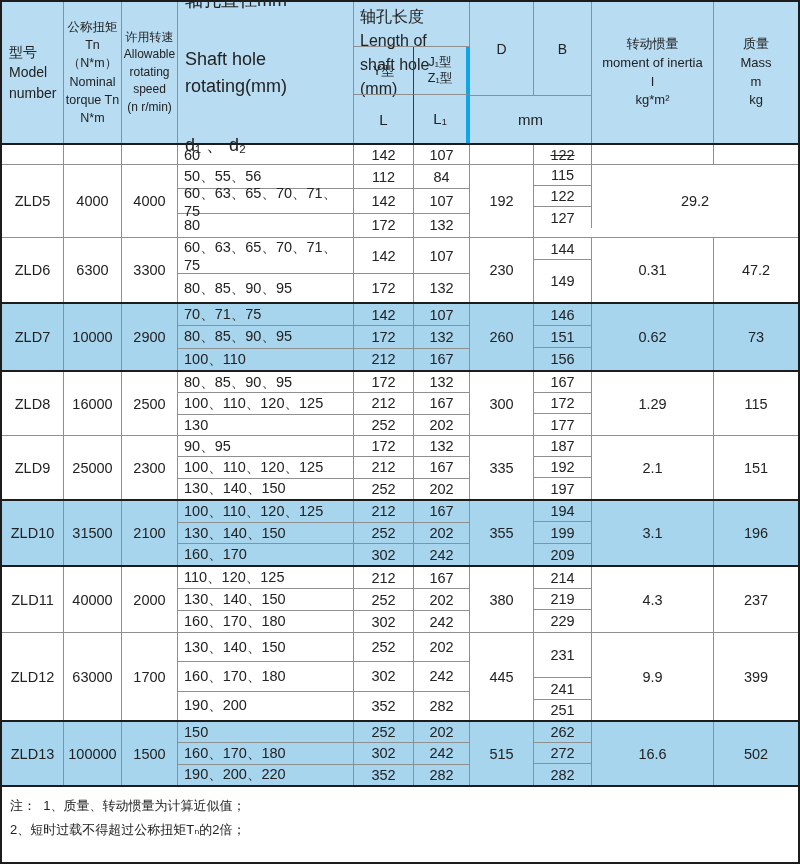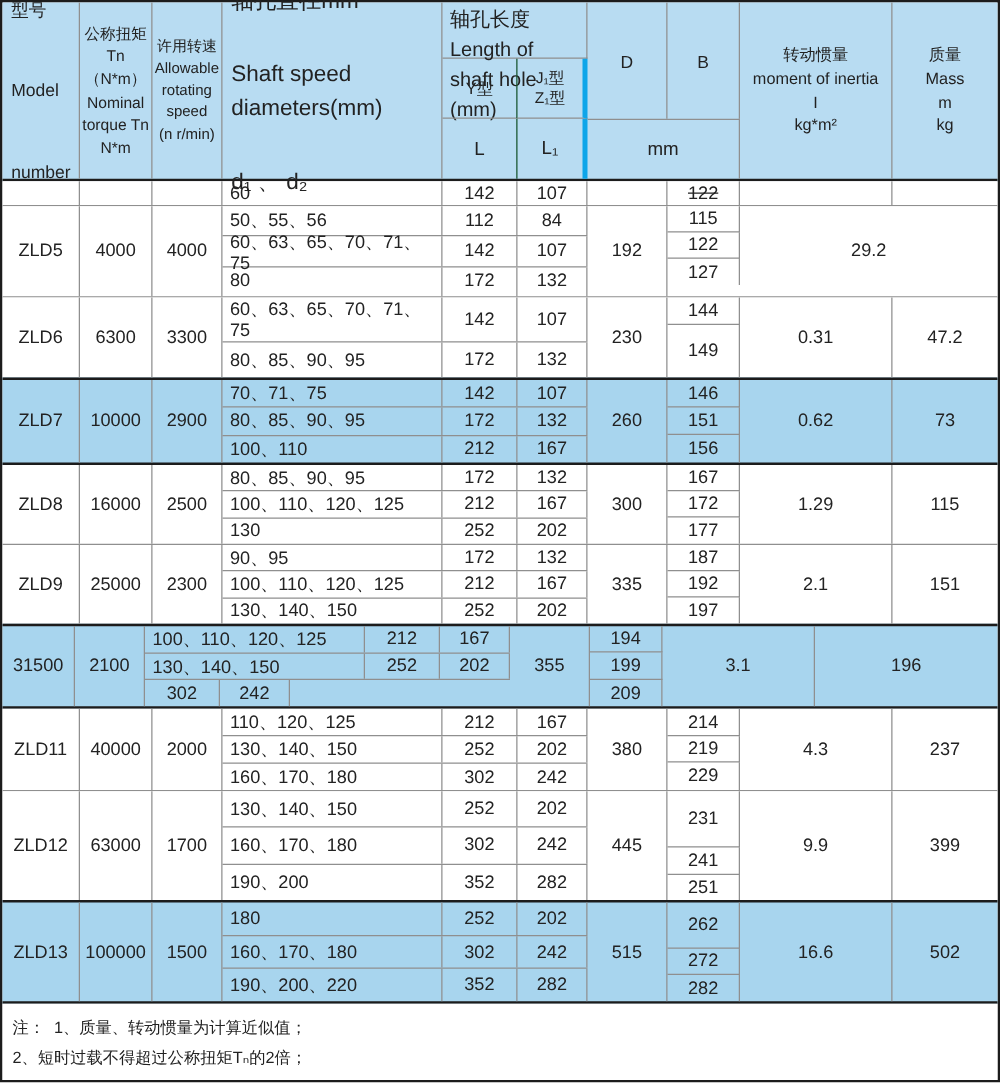--- a/index.html
+++ b/index.html
@@ -4,21 +4,21 @@
 <style>
   * { box-sizing: border-box; margin: 0; padding: 0; }
   html,body { width: 800px; background: #ffffff; font-family: "Liberation Sans","DejaVu Sans",sans-serif; color: #222; }
   .outer { width: 800px; min-height: 864px; border: 2px solid #1c1c1c; background: #fff; }
 
   
   .thead { display: flex; height: 143px; background: #b8dcf2; border-bottom: 2px solid #1c1c1c; }
   .hcell { border-right: 1px solid #8f8f8f; display: flex; flex-direction: column; justify-content: center; align-items: center; text-align: center; font-size: 13px; line-height: 1.45; }
   .hcell:last-child { border-right: none; }
   .h-left { align-items: flex-start; text-align: left; padding-left: 7px; }
-  .w-model { width: 62px; font-size: 14px; gap: 44px; }
+  .w-model { width: 62px; font-size: 14px; }
   .w-torque { width: 58px; font-size: 12.5px; }
   .w-speed { width: 56px; font-size: 12px; }
   .w-shaft { width: 176px; font-size: 18px; gap: 33px; }
   .w-in { width: 122px; }
   .w-mass { flex: 1; }
   .lgroup { width: 116px; display: flex; flex-direction: column; }
   .lg-top { height: 45px; border-bottom: 1px solid #8f8f8f; border-right: 1px solid #8f8f8f; font-size: 16px; line-height: 1.5; padding: 3px 2px 0 6px; }
   .lg-mid { height: 48px; display: flex; }
   .lg-bot { flex: 1; display: flex; }
   .yl { width: 60px; border-right: 1px solid #14532d; display: flex; flex-direction: column; justify-content: center; align-items: center; font-size: 13px; }
@@ -77,21 +77,21 @@
     </div>
     <div class="hcell w-speed">
       <span>许用转速</span>
       <span>Allowable</span>
       <span>rotating</span>
       <span>speed</span>
       <span>(n r/min)</span>
     </div>
     <div class="hcell h-left w-shaft">
       <span>轴孔直径mm</span>
-      <span>Shaft speed diameters(mm)</span>
+      <span>Shaft hole rotating(mm)</span>
       <span>d₁ 、 d₂</span>
     </div>
     <div class="lgroup">
       <div class="lg-top">
         <span>轴孔长度Length of</span><br>
         <span>shaft hole (mm)</span>
       </div>
       <div class="lg-mid">
         <div class="yl">
             <span>Y型</span>
@@ -293,34 +293,36 @@
         <div class="cell c-d">335</div>
         <div class="bcol">
           <div class="bcell" style="height: 21px;">187</div>
           <div class="bcell" style="height: 21px;">192</div>
           <div class="bcell" style="height: 21px;">197</div>
         </div>
         <div class="cell c-in">2.1</div>
         <div class="cell c-mass">151</div>
       </div>
       <div class="block hl">
+        <div class="cell c-model">ZLD10</div>
         <div class="cell c-torque">31500</div>
         <div class="cell c-speed">2100</div>
         <div class="midcol">
           <div class="subrow" style="height: 21px;">
             <div class="cell c-shaft">100、110、120、125</div>
             <div class="cell c-l">212</div>
             <div class="cell c-l1">167</div>
           </div>
           <div class="subrow" style="height: 22px;">
             <div class="cell c-shaft">130、140、150</div>
             <div class="cell c-l">252</div>
             <div class="cell c-l1">202</div>
           </div>
           <div class="subrow" style="height: 21px;">
+            <div class="cell c-shaft">160、170</div>
             <div class="cell c-l">302</div>
             <div class="cell c-l1">242</div>
           </div>
         </div>
         <div class="cell c-d">355</div>
         <div class="bcol">
           <div class="bcell" style="height: 21px;">194</div>
           <div class="bcell" style="height: 22px;">199</div>
           <div class="bcell" style="height: 21px;">209</div>
         </div>
@@ -386,38 +388,38 @@
         </div>
         <div class="cell c-in">9.9</div>
         <div class="cell c-mass">399</div>
       </div>
       <div class="block hl">
         <div class="cell c-model">ZLD13</div>
         <div class="cell c-torque">100000</div>
         <div class="cell c-speed">1500</div>
         <div class="midcol">
           <div class="subrow" style="height: 21px;">
-            <div class="cell c-shaft">180</div>
+            <div class="cell c-shaft">150</div>
             <div class="cell c-l">252</div>
             <div class="cell c-l1">202</div>
           </div>
           <div class="subrow" style="height: 21px;">
             <div class="cell c-shaft">160、170、180</div>
             <div class="cell c-l">302</div>
             <div class="cell c-l1">242</div>
           </div>
           <div class="subrow" style="height: 21px;">
             <div class="cell c-shaft">190、200、220</div>
             <div class="cell c-l">352</div>
             <div class="cell c-l1">282</div>
           </div>
         </div>
         <div class="cell c-d">515</div>
         <div class="bcol">
-          <div class="bcell" style="height: 37px;">262</div>
+          <div class="bcell" style="height: 21px;">262</div>
           <div class="bcell" style="height: 21px;">272</div>
           <div class="bcell" style="height: 21px;">282</div>
         </div>
         <div class="cell c-in">16.6</div>
         <div class="cell c-mass">502</div>
       </div>
     </div>
 
   <div class="notes">
     <div class="note-line">注：  1、质量、转动惯量为计算近似值；</div>

